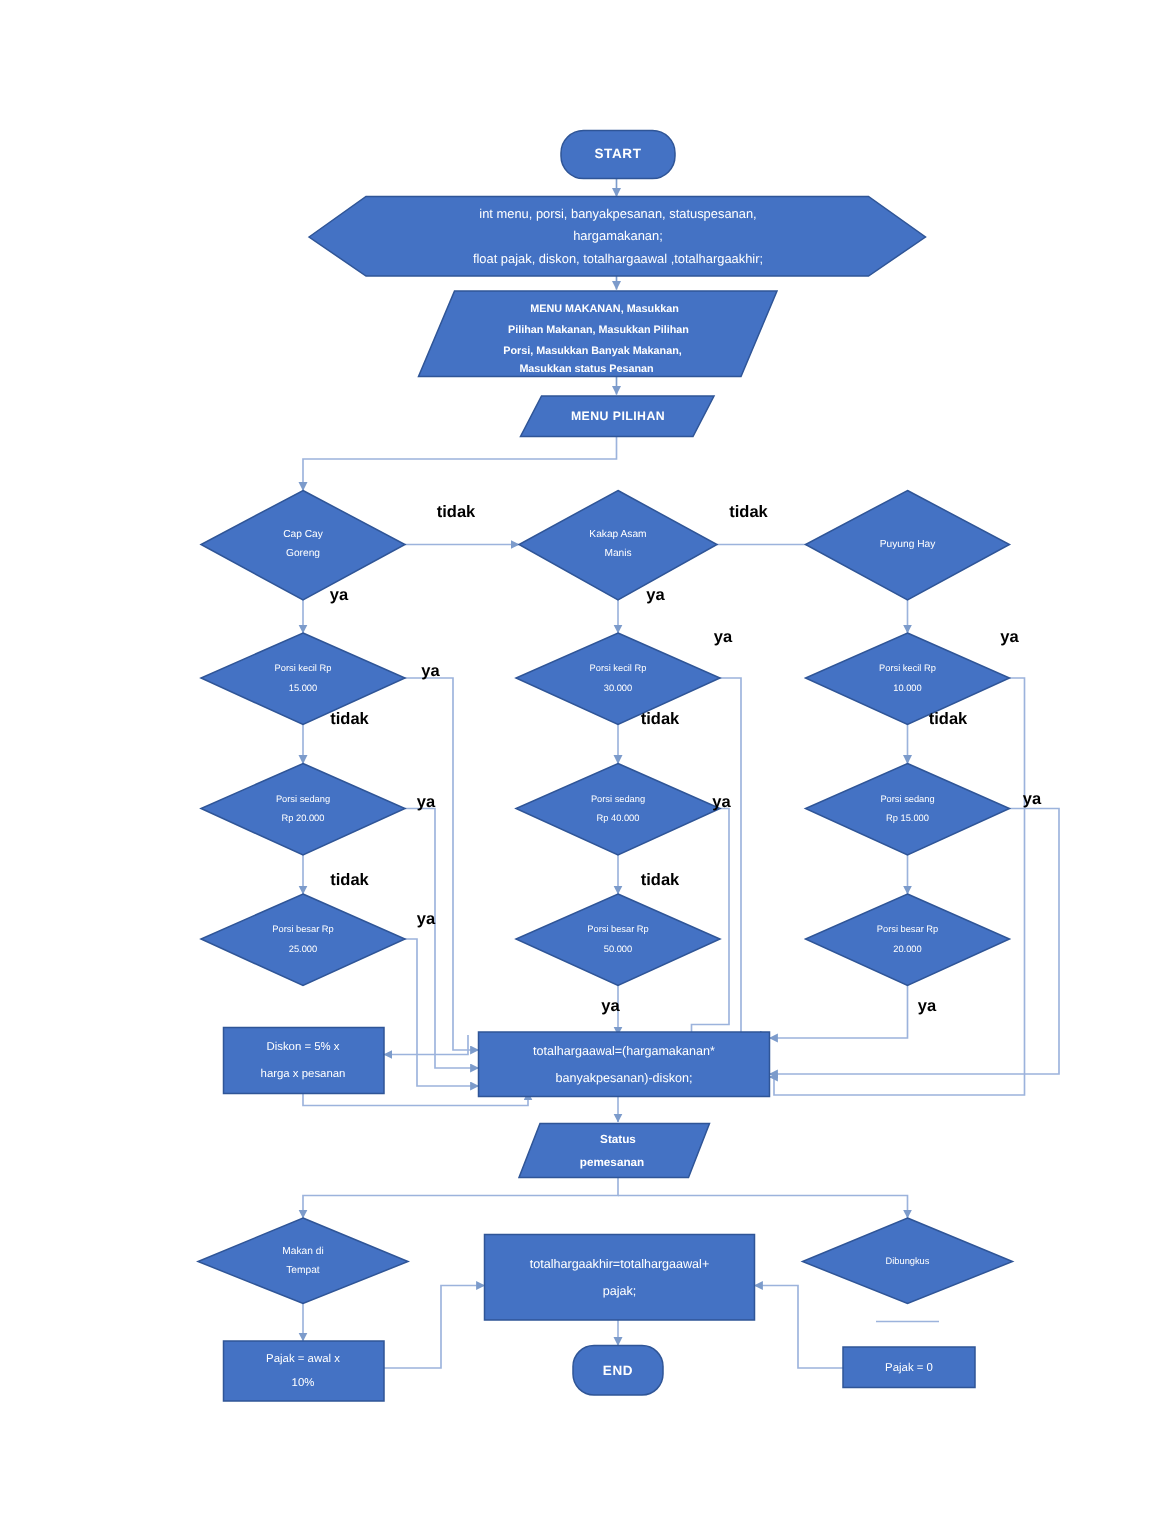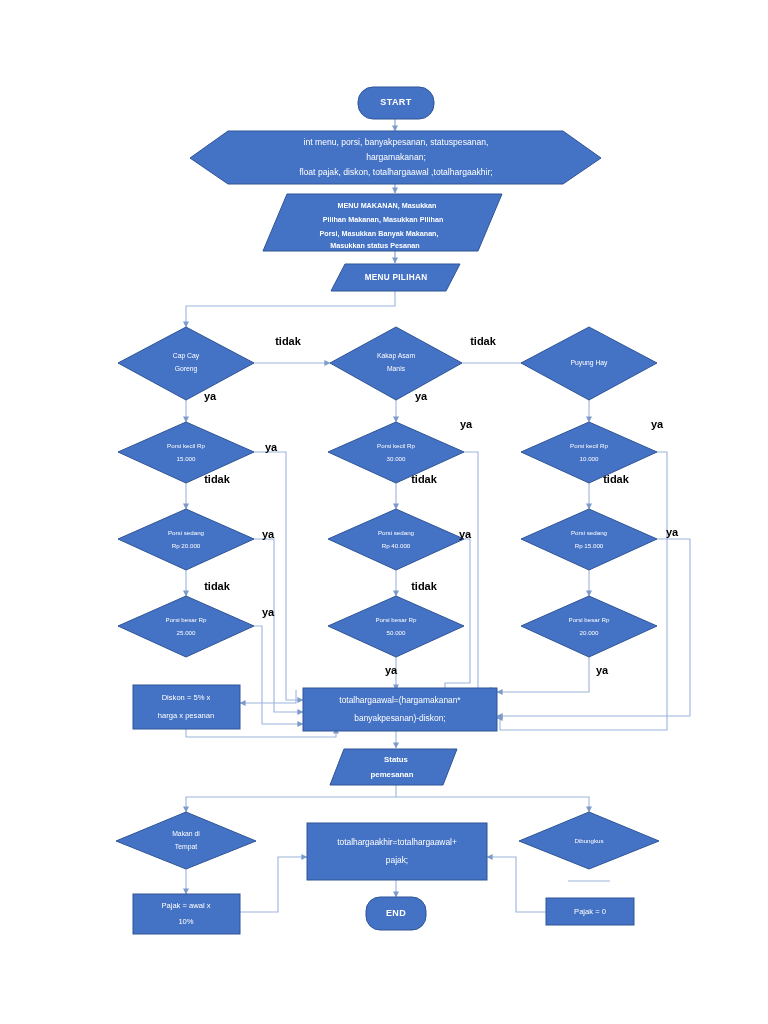--- a/index.html
+++ b/index.html
@@ -10,21 +10,21 @@
   }
   body {
     width: 768px;
     height: 1024px;
     font-family: "Liberation Sans", sans-serif;
     overflow: hidden;
     position: relative;
   }
   #flow-root {
     position: absolute;
-    left: 0;
+    left: 16px;
     top: 0;
     width: 684px;
     height: 1024px;
   }
   svg#flow-svg {
     display: block;
     width: 768px;
     height: 1024px;
   }
   .shape-fill {

